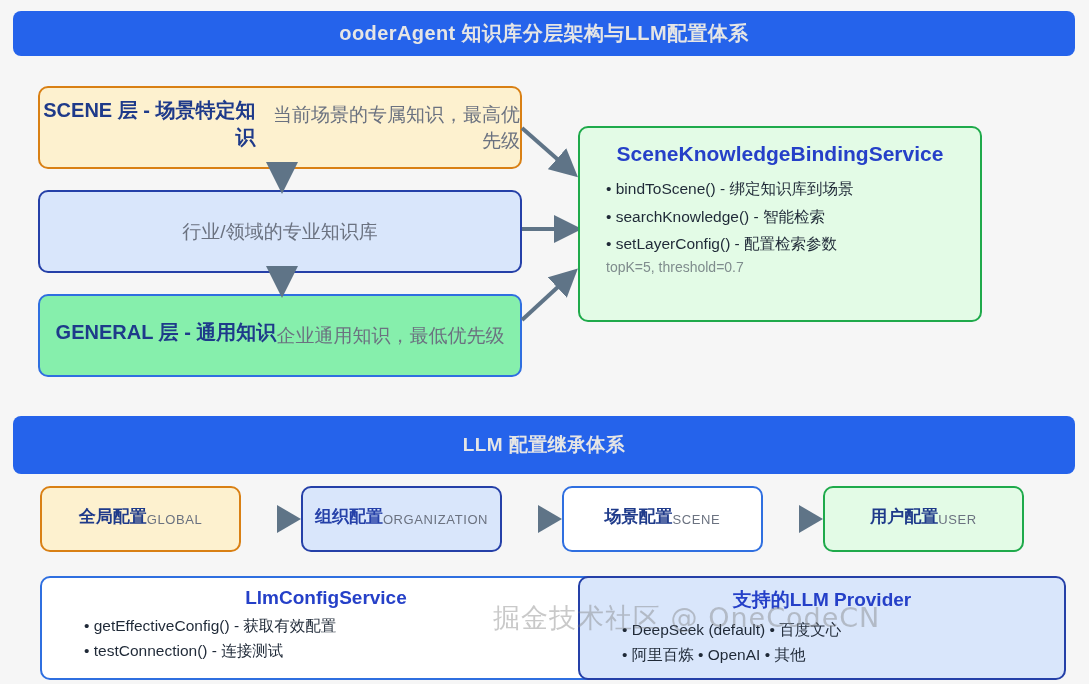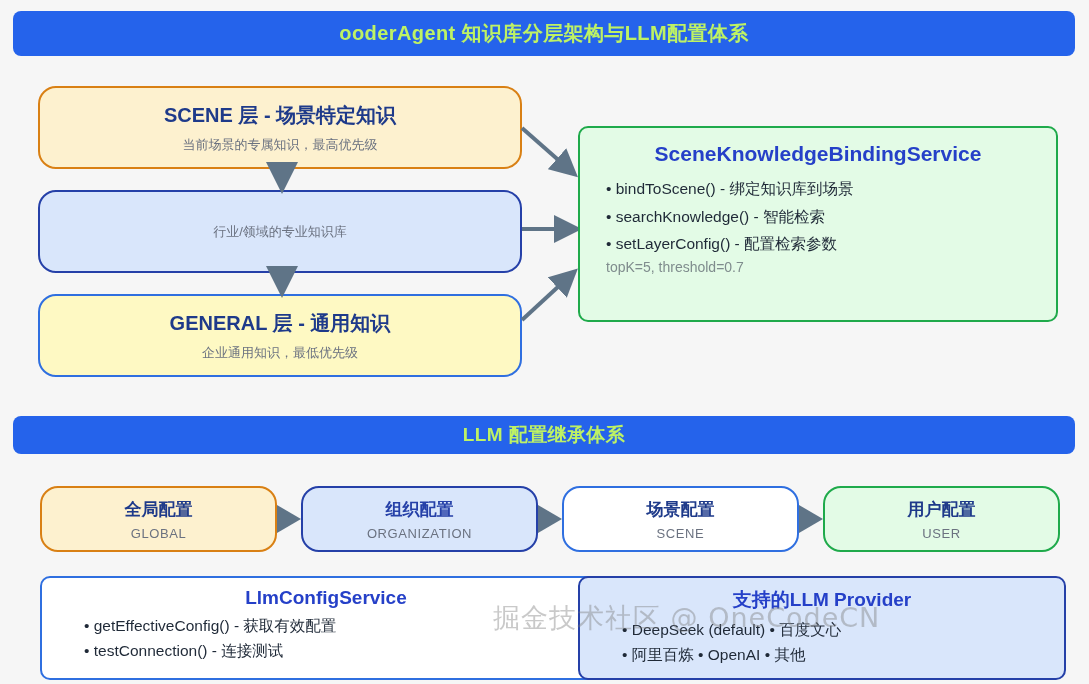--- a/index.html
+++ b/index.html
@@ -18,81 +18,81 @@
     position: relative;
     width: 1089px;
     height: 684px;
   }
 
   
   .section-bar {
     position: absolute;
     background: #2563eb;
     border-radius: 8px;
-    color: #bef264;
+    color: #e5e5e5;
     display: flex;
     align-items: center;
     justify-content: center;
     font-weight: bold;
     letter-spacing: 0.4px;
   }
   #bar-main {
     left: 13px; top: 11px; width: 1062px; height: 45px;
     font-size: 20px;
   }
   #bar-llm {
-    left: 13px; top: 416px; width: 1062px; height: 38px;
+    left: 13px; top: 416px; width: 1062px; height: 58px;
     font-size: 19px;
   }
 
   
   .card {
     position: absolute;
-    border-radius: 18px;
+    border-radius: 10px;
     box-sizing: border-box;
     display: flex;
-    flex-direction: column;
+    flex-direction: row;
     align-items: center;
     justify-content: center;
     text-align: right;
   }
   .card .card-title {
     font-weight: bold;
     color: #1e3a8a;
   }
   .card .card-sub {
     color: #6b7280;
   }
 
   
   .layer-card { left: 38px; width: 484px; }
   .layer-card .card-title { font-size: 20px; margin-bottom: 7px; }
-  .layer-card .card-sub { font-size: 13px; }
+  .layer-card .card-sub { font-size: 19px; }
 
   #layer-scene {
     top: 86px; height: 83px;
     background: #fdf1cf;
     border: 2px solid #d98014;
   }
   #layer-professional {
     top: 190px; height: 83px;
     background: #d9e6fb;
     border: 2px solid #2540a8;
   }
   #layer-general {
     top: 294px; height: 83px;
-    background: #fef9c3;
+    background: #86efac;
     border: 2px solid #2f6fe0;
   }
   #layer-professional .card-title { color: #2540a8; }
 
   
   #service-box {
     position: absolute;
-    left: 578px; top: 126px; width: 480px; height: 196px;
+    left: 578px; top: 126px; width: 404px; height: 196px;
     background: #e3fbe6;
     border: 2px solid #1faa4b;
     border-radius: 10px;
     box-sizing: border-box;
     padding: 14px 20px 10px 20px;
   }
   #service-box .svc-title {
     text-align: center;
     font-size: 21px;
     font-weight: bold;
@@ -122,21 +122,21 @@
 
   
   .arrow-svg {
     position: absolute;
     overflow: visible;
     pointer-events: none;
   }
 
   
   .chain-card {
-    top: 486px; height: 66px; width: 237px;
+    top: 486px; height: 66px; width: 201px;
   }
   .chain-card .card-title { font-size: 17px; margin-bottom: 5px; }
   .chain-card .card-sub { font-size: 13px; letter-spacing: 0.6px; }
 
   #chain-global {
     left: 40px;
     background: #fdf1cf;
     border: 2px solid #d98014;
   }
   #chain-org {

